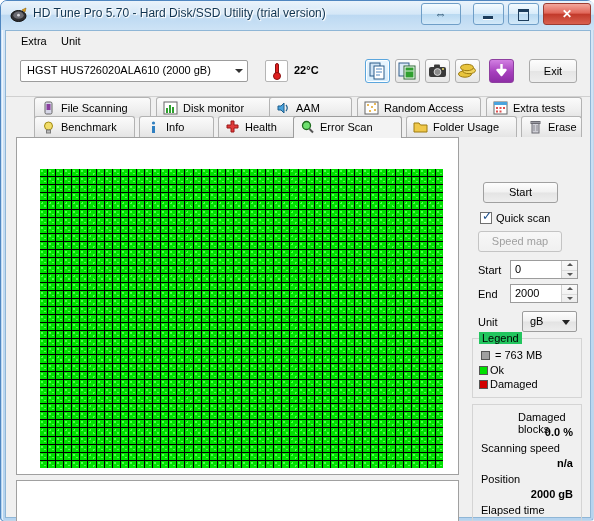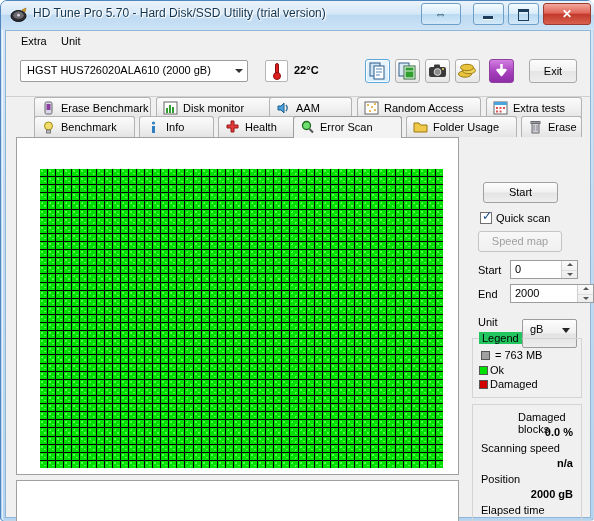--- a/index.html
+++ b/index.html
@@ -237,24 +237,23 @@
     position:absolute;left:50%;top:2px;margin-left:-3px;
     width:0;height:0;border-left:3px solid transparent;border-right:3px solid transparent;
     border-bottom:3px solid #555;
   }
   .tri-dn{
     position:absolute;left:50%;top:3px;margin-left:-3px;
     width:0;height:0;border-left:3px solid transparent;border-right:3px solid transparent;
     border-top:3px solid #555;
   }
   .unit-select{
-    position:absolute;left:516px;top:280px;width:55px;height:29px;
+    position:absolute;left:516px;top:280px;width:55px;height:21px;
     border:1px solid #9c9c9c;border-radius:2px;box-sizing:border-box;
     background:linear-gradient(180deg,#fdfdfd 0%,#f0f0f0 48%,#e3e3e3 52%,#ededed 100%);
-    margin-top:8px;
   }
   .unit-select .val{position:absolute;left:7px;top:3px;font-size:11px;color:#000;}
   .unit-select .arrow{
     position:absolute;right:6px;top:8px;width:0;height:0;
     border-left:4px solid transparent;border-right:4px solid transparent;border-top:5px solid #222;
   }
 
   .groupbox{
     position:absolute;
     border:1px solid #d4d4d4;box-sizing:border-box;background:transparent;
@@ -375,21 +374,21 @@
     </div>
 
     <div class="tabzone">
 
       <div class="tabrow r1">
         <div class="tab" style="left:28px;width:117px;">
           <svg class="ic" viewBox="0 0 15 14">
             <rect x="4" y="1" width="7" height="12" rx="1.5" fill="#d7d7e8" stroke="#666"></rect>
             <rect x="5.5" y="3" width="4" height="6" fill="#8a3f9e"></rect>
           </svg>
-          <span class="lbl">Erase Benchmark</span>
+          <span class="lbl">File Scanning</span>
         </div>
 
         <div class="tab" style="left:150px;width:128px;">
           <svg class="ic" viewBox="0 0 15 14">
             <rect x="1" y="1" width="13" height="12" fill="#fff" stroke="#666"></rect>
             <rect x="3" y="7" width="2" height="5" fill="#2fa02f"></rect>
             <rect x="6" y="4" width="2" height="8" fill="#2fa02f"></rect>
             <rect x="9" y="6" width="2" height="6" fill="#2fa02f"></rect>
           </svg>
           <span class="lbl">Disk monitor</span>
@@ -2361,21 +2360,21 @@
         <div class="up">
             <div class="tri-up"></div>
           </div>
         <div class="dn">
             <div class="tri-dn"></div>
           </div>
       </div>
     </div>
 
     <div class="fld-lbl" style="left:472px;top:257px;">End</div>
-    <div class="spin" style="left:504px;top:253px;width:84px;">
+    <div class="spin" style="left:504px;top:253px;width:68px;">
       <span class="v">2000</span>
       <div class="btns">
         <div class="up">
             <div class="tri-up"></div>
           </div>
         <div class="dn">
             <div class="tri-dn"></div>
           </div>
       </div>
     </div>

